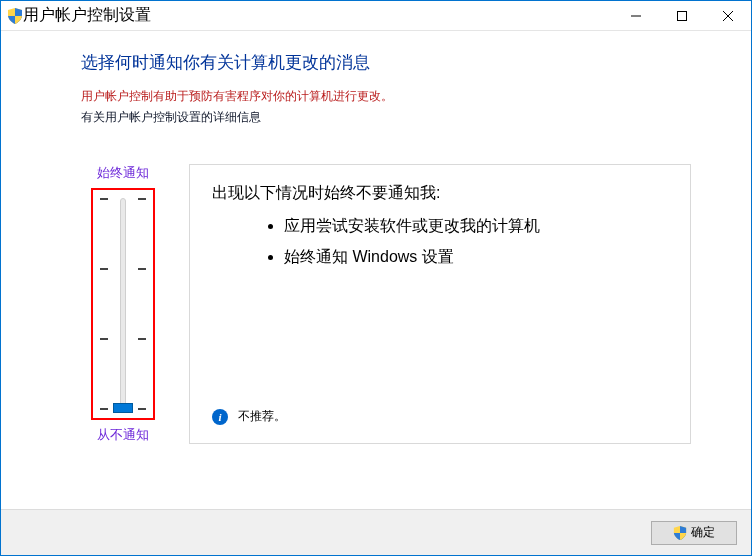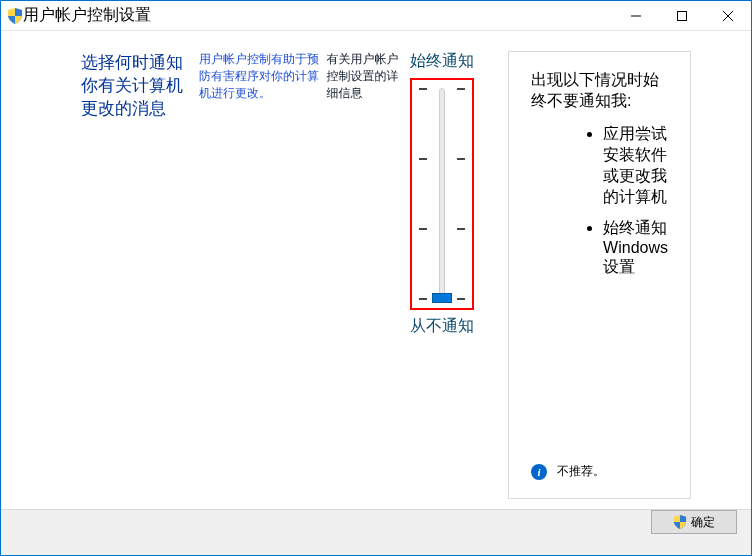--- a/index.html
+++ b/index.html
@@ -3,42 +3,42 @@
 <meta charset="utf-8">
 <style>
   * { box-sizing: border-box; margin: 0; padding: 0; }
   body { font-family: "Microsoft YaHei", "Segoe UI", sans-serif; font-size: 12px; background: #fff; }
   .window { width: 752px; height: 556px; border: 1px solid #0173cf; display: flex; flex-direction: column; background: #fff; }
   .titlebar { height: 30px; display: flex; align-items: center; padding-left: 6px; border-bottom: 1px solid #e5e5e5; }
   .titlebar .title-text { font-size: 16px; color: #000; }
   .title-buttons { margin-left: auto; display: flex; }
   .title-btn { width: 46px; height: 30px; display: flex; align-items: center; justify-content: center; color: #222; }
   .shield { width: 16px; height: 16px; }
-  .content { flex: 1; padding: 20px 60px 10px 80px; display: flex; flex-direction: row; }
+  .content { flex: 1; padding: 20px 60px 10px 80px; display: flex; flex-direction: column; }
   .heading { color: #003399; font-size: 17px; font-weight: 400; margin-bottom: 14px; }
-  .desc { font-size: 12px; color: #1d4ed8; margin-bottom: 4px; }
+  .desc { font-size: 12px; color: #b91c1c; margin-bottom: 4px; }
   .link { color: #0f172a; font-size: 12px; cursor: pointer; display: inline-block; margin-bottom: 38px; }
   .mainrow { display: flex; gap: 24px; }
   .slider-col { width: 84px; display: flex; flex-direction: column; align-items: center; }
-  .slider-label { font-size: 16px; color: #0c4a6e; margin-bottom: 6px; }
+  .slider-label { font-size: 13px; color: #6d28d9; margin-bottom: 6px; }
   .slider-box { border: 2px solid #ff0000; width: 64px; height: 232px; display: flex; align-items: stretch; padding: 8px 6px; position: relative; }
   .ticks { width: 10px; display: flex; flex-direction: column; justify-content: space-between; align-items: center; }
   .ticks .t { width: 8px; height: 2px; background: #444; }
   .track-wrap { flex: 1; display: flex; justify-content: center; position: relative; }
   .track { width: 6px; background: #e9e9e9; border: 1px solid #cfcfcf; border-radius: 3px; height: 100%; position: relative; }
   .thumb { position: absolute; left: 50%; transform: translateX(-50%); width: 20px; height: 10px; background: #0078d7; border: 1px solid #005a9e; bottom: -4px; }
   .ticks.right { width:10px; }
   .slider-label.bottom { margin-top: 6px; margin-bottom: 0; }
   .panel { border: 1px solid #d9d9d9; flex: 1; min-height: 232px; padding: 18px 22px; position: relative; }
   .panel-title { font-weight: normal; font-size: 16px; margin-bottom: 12px; }
   .panel ul { list-style: disc; padding-left: 28px; }
   .panel ul li { font-size: 16px; margin-bottom: 10px; margin-left: 44px; }
   .note { position: absolute; bottom: 18px; left: 22px; display: flex; align-items: center; gap: 10px; font-size: 12px; }
   .info-icon { width: 16px; height: 16px; border-radius: 50%; background: #0066cc; color: #fff; display: flex; align-items: center; justify-content: center; font-style: italic; font-weight: bold; font-family: Georgia, serif; font-size: 11px; }
-  .footer { height: 46px; background: #f0f0f0; border-top: 1px solid #dcdcdc; display: flex; align-items: flex-start; justify-content: flex-end; padding-right: 14px; gap: 8px; }
+  .footer { height: 46px; background: #f0f0f0; border-top: 1px solid #dcdcdc; display: flex; align-items: center; justify-content: flex-end; padding-right: 14px; gap: 8px; }
   .btn { min-width: 86px; height: 24px; background: #e1e1e1; border: 1px solid #adadad; font-size: 12px; display: flex; align-items: center; justify-content: center; gap: 4px; padding: 0 10px; cursor: pointer; }
   .shield-mini { width: 14px; height: 14px; }
 </style>
 </head>
 <body>
 
 <div class="window">
   <div class="titlebar">
     <svg class="shield" viewBox="0 0 16 16">
       <path d="M8 0 L15 2 V7 C15 11 12 14 8 16 C4 14 1 11 1 7 V2 Z" fill="#ffd54a"></path>

